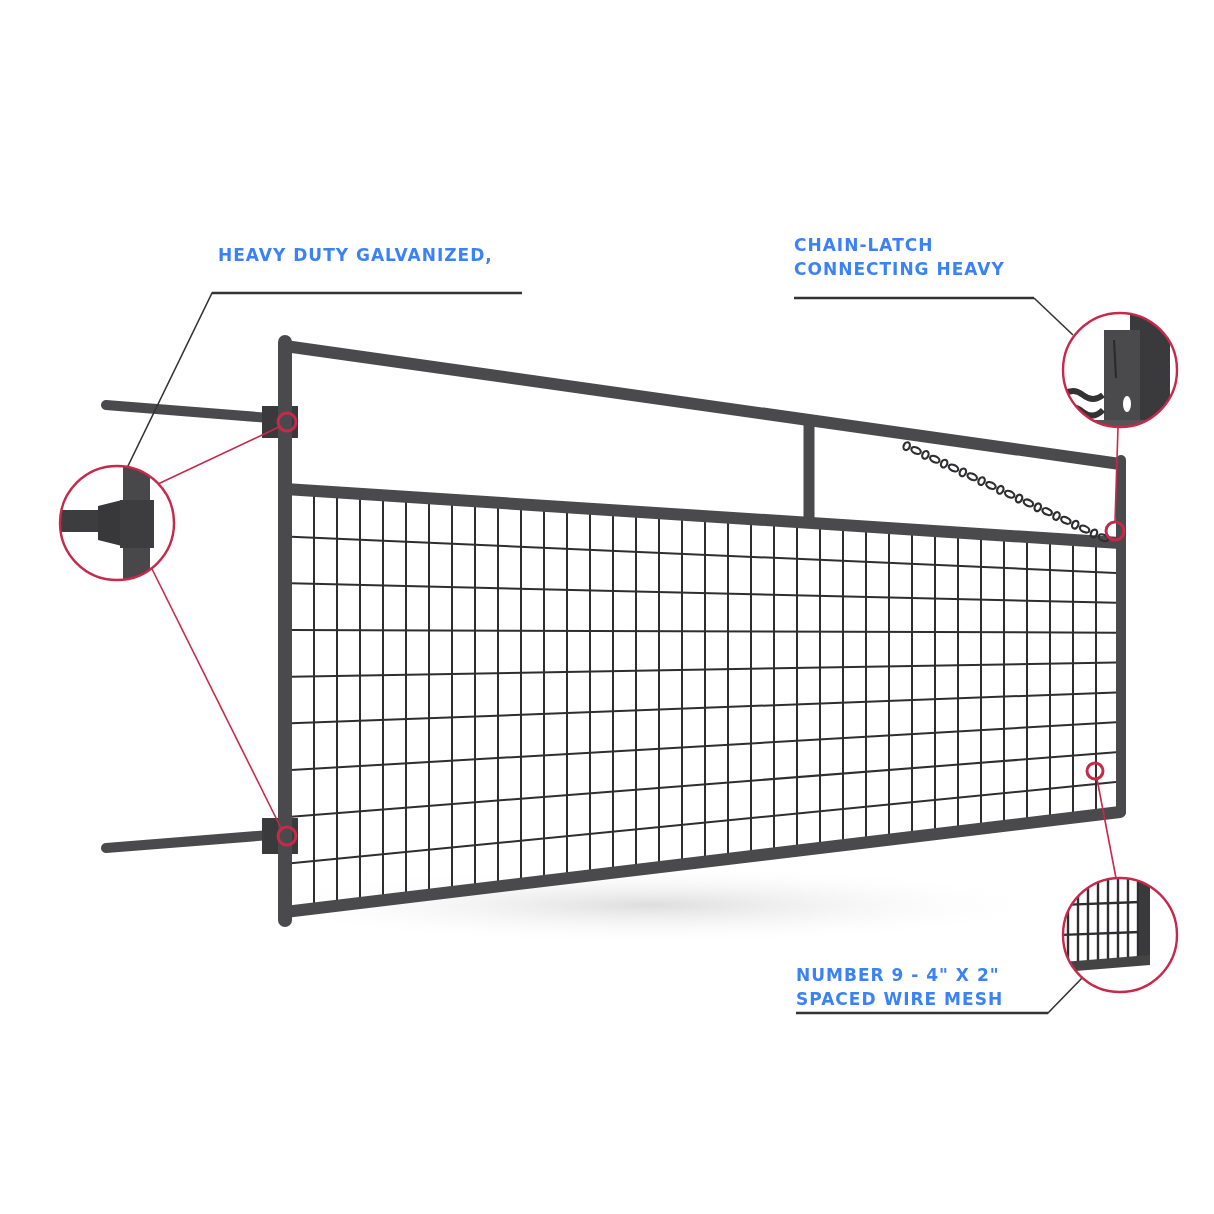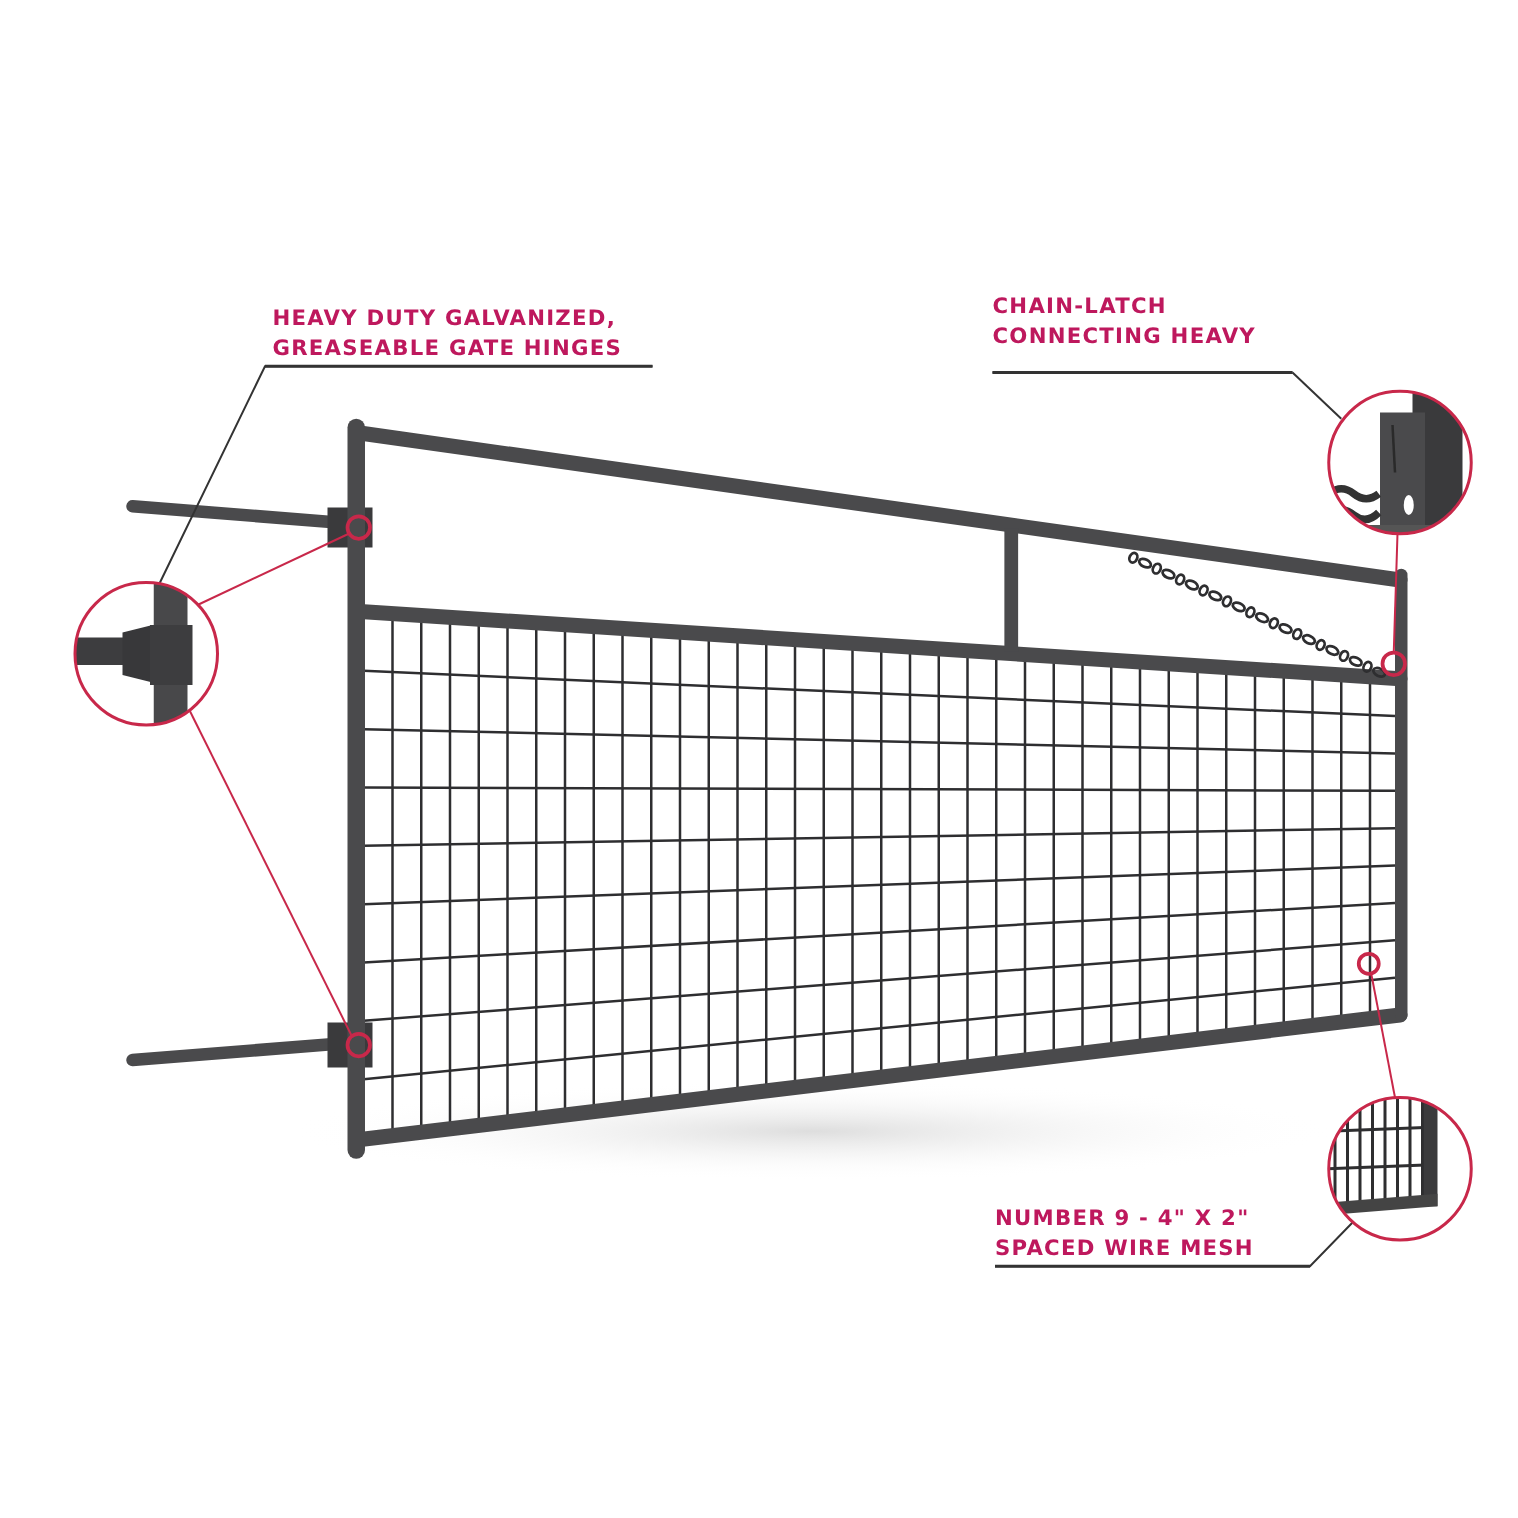--- a/index.html
+++ b/index.html
@@ -1,18 +1,18 @@
 <!DOCTYPE html>
 <html><head>
   <meta charset="utf-8">
   <style>
     html, body { margin: 0; padding: 0; background: #ffffff; }
     body { width: 1214px; height: 1214px; position: relative; overflow: hidden; font-family: "DejaVu Sans", sans-serif; }
     #stage { position: absolute; left: 0; top: 0; width: 1214px; height: 1214px; }
-    .label { position: absolute; font-family: "DejaVu Sans", sans-serif; font-weight: bold; color: #be185d; letter-spacing: 1px; line-height: 24px; font-size: 17px; white-space: nowrap; }
+    .label { position: absolute; font-family: "DejaVu Sans", sans-serif; font-weight: bold; color: #3b82f6; letter-spacing: 1px; line-height: 24px; font-size: 17px; white-space: nowrap; }
     .label span { display: block; }
     #label-hinges { left: 218px; top: 243px; }
     #label-latch { left: 794px; top: 233px; }
     #label-mesh { left: 796px; top: 963px; }
   </style>
 </head>
 <body>
 
 <svg id="stage" width="1214" height="1214" viewBox="0 0 1214 1214" xmlns="http://www.w3.org/2000/svg">
   <defs>
@@ -197,21 +197,20 @@
         </g>
       <rect x="1139" y="875" width="11" height="90" fill="#3a3a3c"></rect>
       <polygon points="1063,962 1150,955 1150,965 1063,972" fill="#444"></polygon>
     </g>
     <circle cx="1120" cy="935" r="57" fill="none" stroke="#c8284a" stroke-width="2.4"></circle>
   </g>
 </svg>
 
 <div class="label" id="label-hinges">
   <span>HEAVY DUTY GALVANIZED,</span>
-  <span>GREASEABLE GATE HINGES</span>
 </div>
 <div class="label" id="label-latch">
   <span>CHAIN-LATCH</span>
   <span>CONNECTING HEAVY</span>
 </div>
 <div class="label" id="label-mesh">
   <span>NUMBER 9 - 4" X 2"</span>
   <span>SPACED WIRE MESH</span>
 </div>
 

